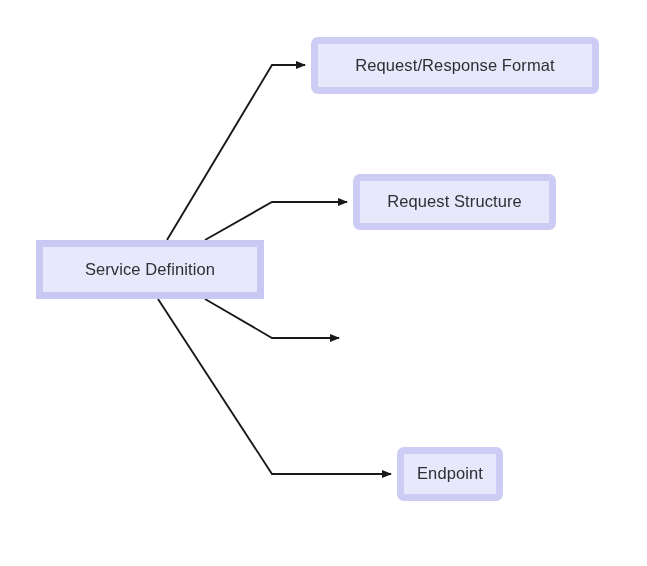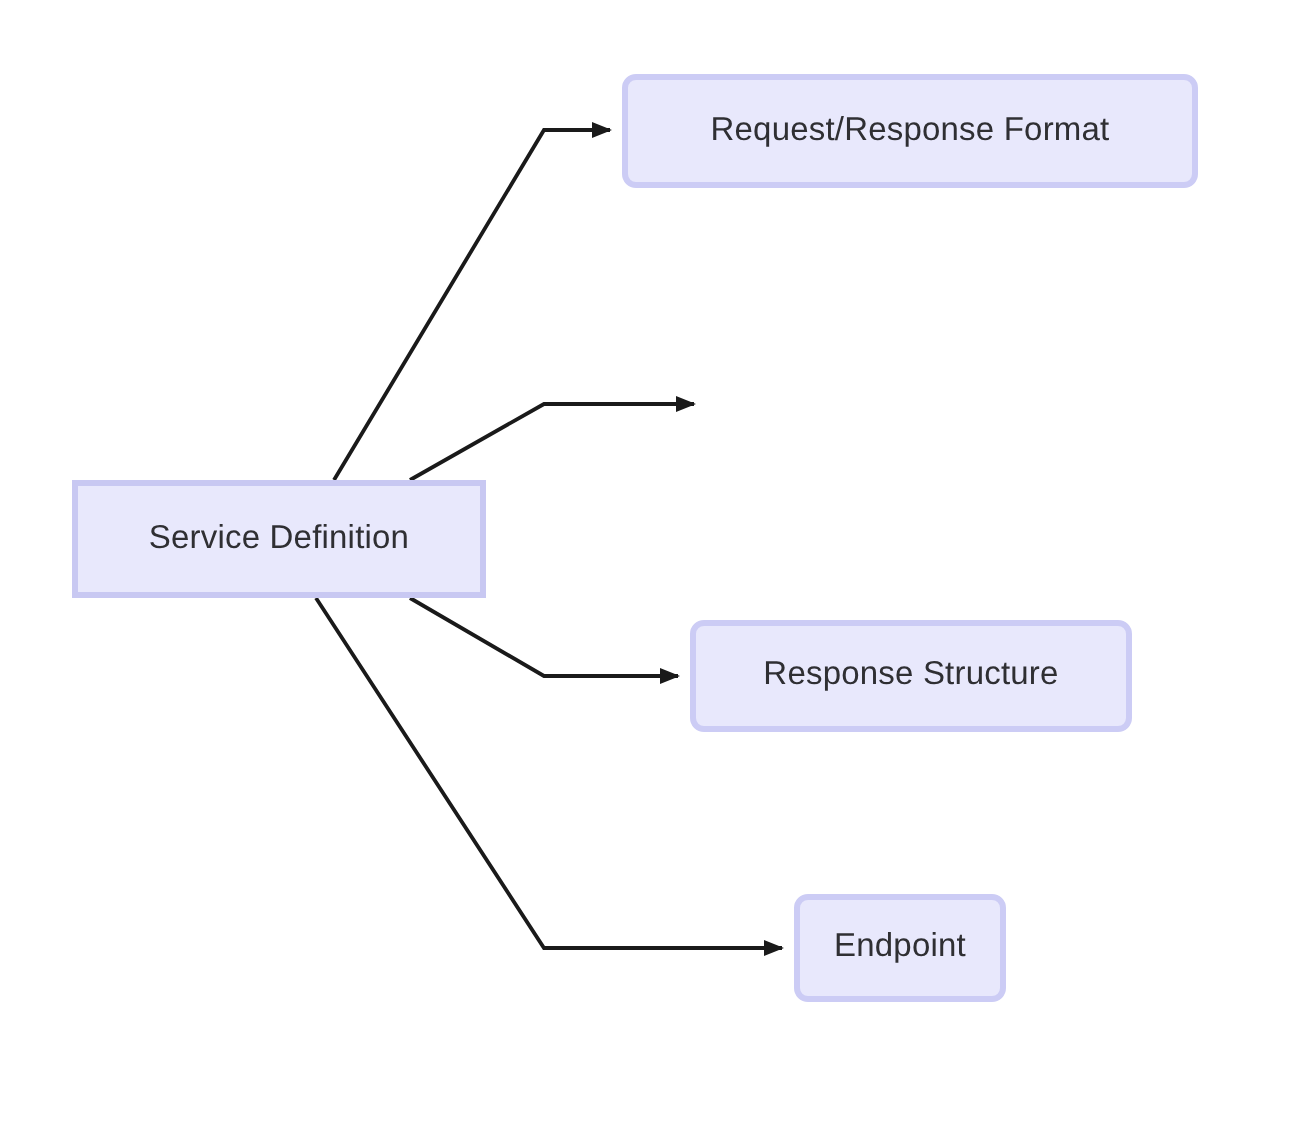--- a/index.html
+++ b/index.html
@@ -25,21 +25,21 @@
     width: 647px;
     height: 566px;
   }
   .node {
     position: absolute;
     box-sizing: border-box;
     display: flex;
     align-items: center;
     justify-content: center;
     background: #e8e8fc;
-    border: 3px solid #4c1d95;
+    border: 7px solid #4c1d95;
     color: #2f2f33;
     font-size: 16.5px;
     line-height: 1.2;
     letter-spacing: 0.1px;
     white-space: nowrap;
     z-index: 2;
   }
   .node.root {
     border-radius: 0;
     border-color: #c8c8f2;
@@ -65,30 +65,30 @@
 
     <polyline fill="none" stroke="#1a1a1a" stroke-width="1.9" stroke-linejoin="miter" marker-end="url(#arrow)" points="167,240 272,65 305,65"></polyline>
 
     <polyline fill="none" stroke="#1a1a1a" stroke-width="1.9" stroke-linejoin="miter" marker-end="url(#arrow)" points="205,240 272,202 347,202"></polyline>
 
     <polyline fill="none" stroke="#1a1a1a" stroke-width="1.9" stroke-linejoin="miter" marker-end="url(#arrow)" points="205,299 272,338 339,338"></polyline>
 
     <polyline fill="none" stroke="#1a1a1a" stroke-width="1.9" stroke-linejoin="miter" marker-end="url(#arrow)" points="158,299 272,474 391,474"></polyline>
   </svg>
 
-  <div class="node root" id="node-root" style="left: 36px; top: 240px; width: 207px; height: 59px; background: rgb(232, 232, 252); color: rgb(47, 47, 51);">
+  <div class="node root" id="node-root" style="left: 36px; top: 240px; width: 228px; height: 59px; background: rgb(232, 232, 252); color: rgb(47, 47, 51);">
     <span class="node-label">Service Definition</span>
   </div>
 
   <div class="node leaf" id="node-child-0" style="left: 311px; top: 37px; width: 288px; height: 57px; background: rgb(232, 232, 252); color: rgb(47, 47, 51); border-color: rgb(204, 204, 245);">
     <span class="node-label">Request/Response Format</span>
   </div>
 
+  <div class="node leaf" id="node-child-1" style="left: 353px; top: 174px; width: 203px; height: 56px; background: rgb(232, 232, 252); color: rgb(47, 47, 51); border-color: rgb(204, 204, 245);">
+    <span class="node-label">Request Structure</span>
+  </div>
 
-  <div class="node leaf" id="node-child-2" style="left: 345px; top: 310px; width: 221px; height: 56px; background: rgb(232, 232, 252); color: rgb(47, 47, 51); border-color: rgb(204, 204, 245);">
-    <span class="node-label">Response Structure</span>
-  </div>
 
   <div class="node leaf" id="node-child-3" style="left: 397px; top: 447px; width: 106px; height: 54px; background: rgb(232, 232, 252); color: rgb(47, 47, 51); border-color: rgb(204, 204, 245);">
     <span class="node-label">Endpoint</span>
   </div>
 
 </div>
 
 </body></html>

